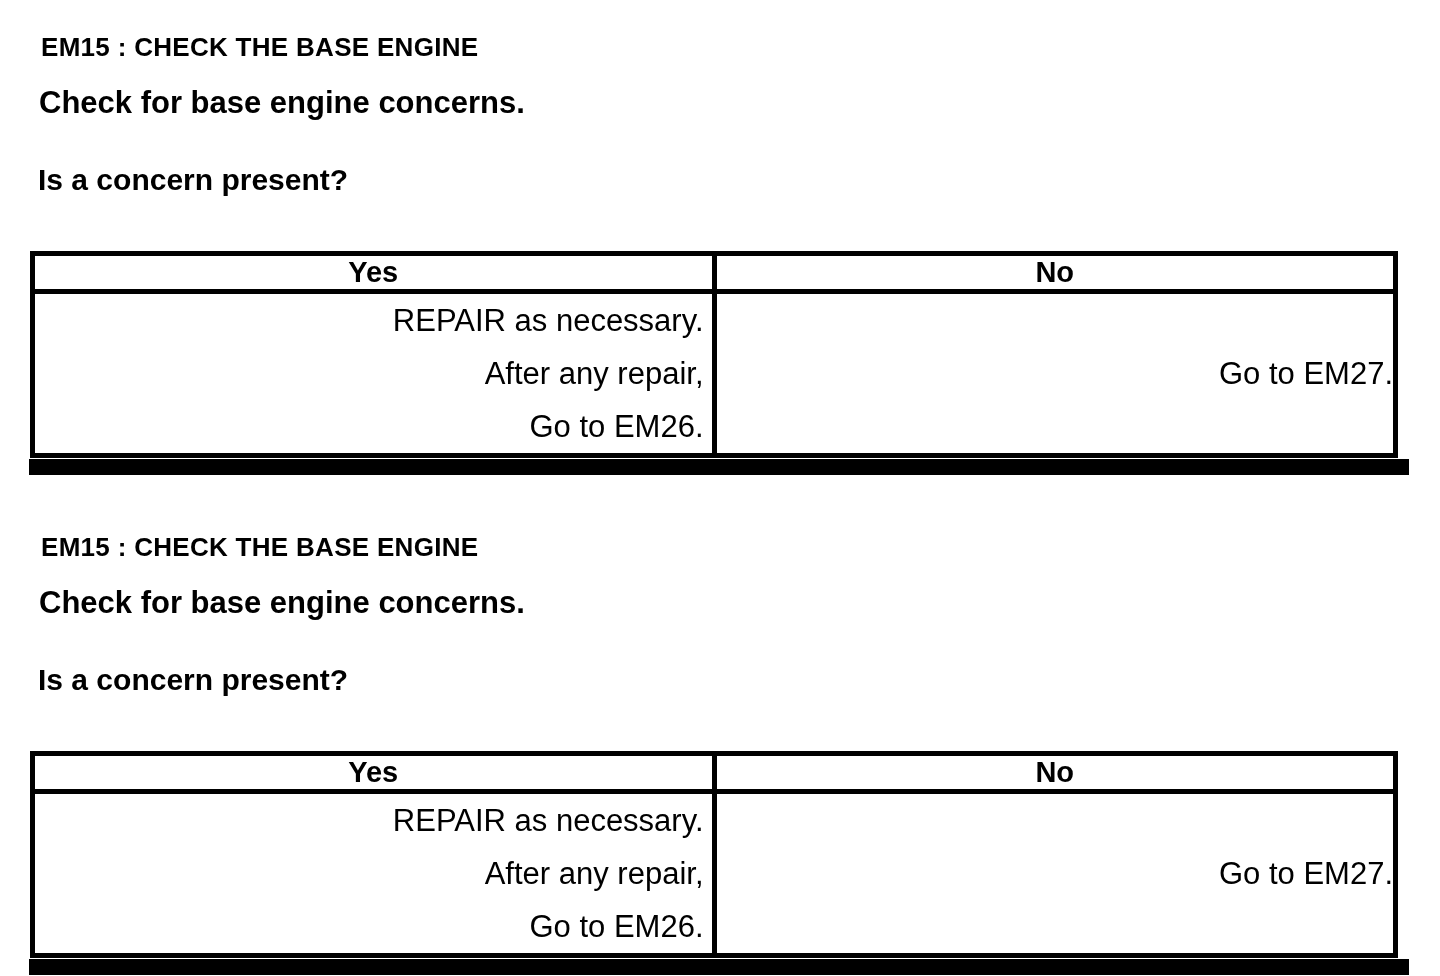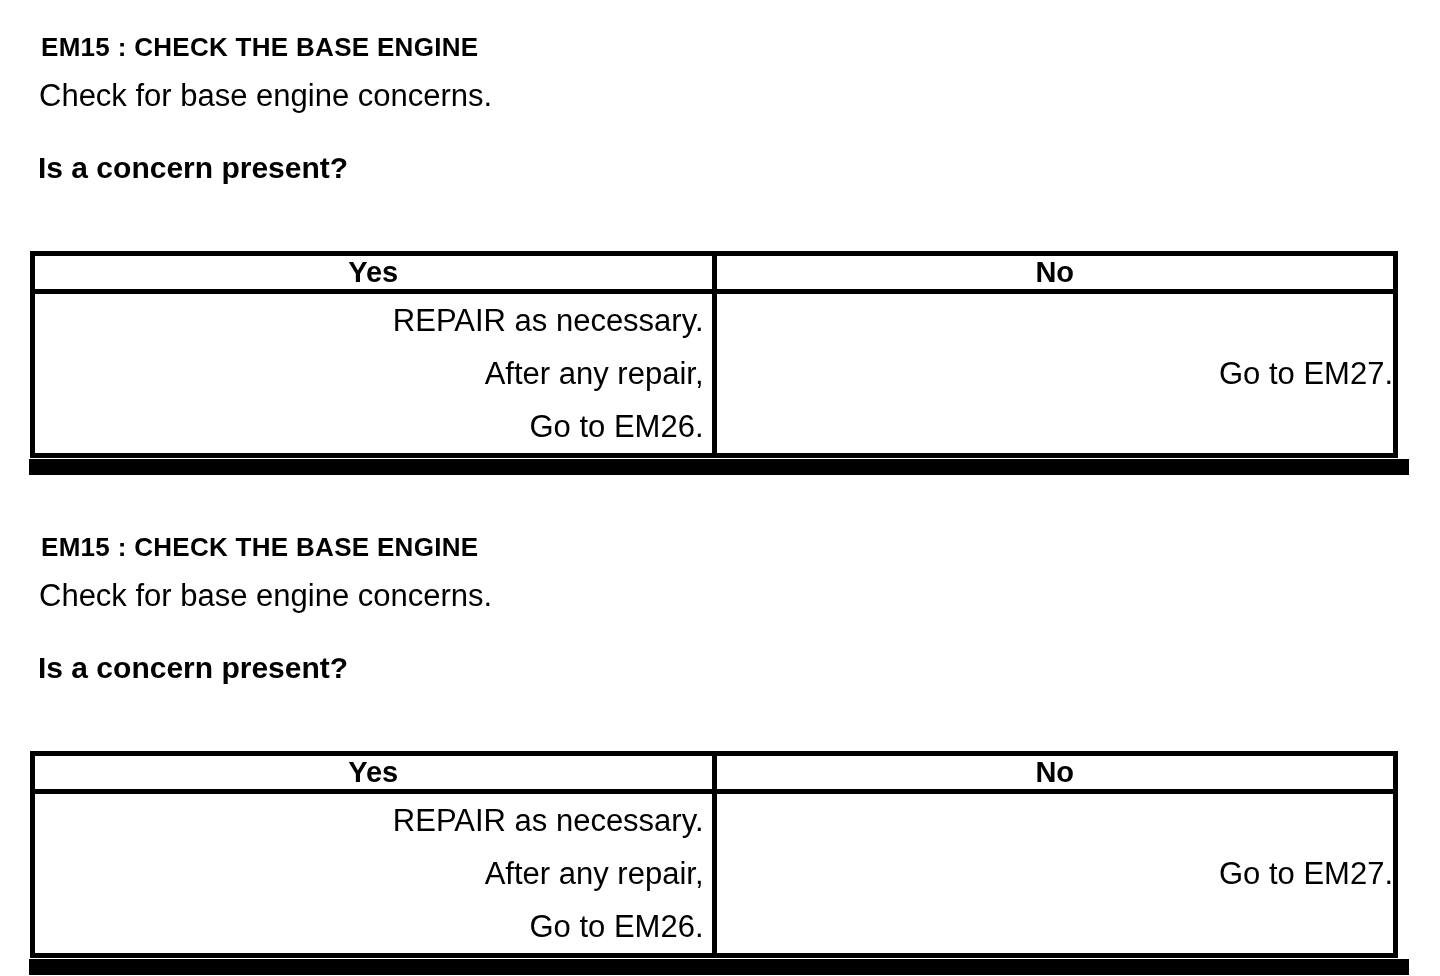--- a/index.html
+++ b/index.html
@@ -28,30 +28,30 @@
     left: 25px;
     top: 16px;
     font-size: 26px;
     font-weight: 700;
     letter-spacing: 0.3px;
     white-space: nowrap;
   }
   .desc {
     position: absolute;
     left: 23px;
-    top: 62px;
+    top: 69px;
     font-size: 31px;
-    font-weight: 400;
+    font-weight: 700;
     white-space: nowrap;
     text-align: right;
   }
   .question {
     position: absolute;
     left: 22px;
-    top: 135px;
+    top: 147px;
     font-size: 30px;
     font-weight: 700;
     white-space: nowrap;
   }
   table.dtable {
     position: absolute;
     left: 22px;
     top: 243px;
     width: 1368px;
     border-collapse: collapse;

